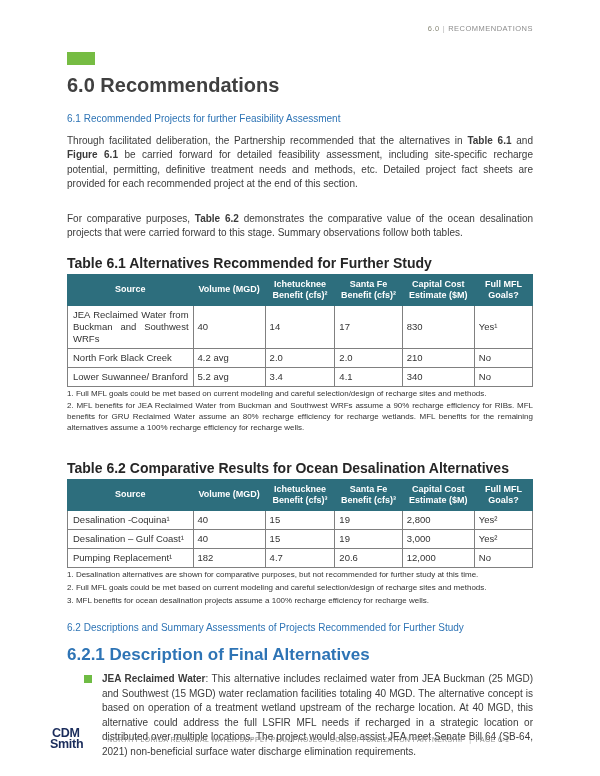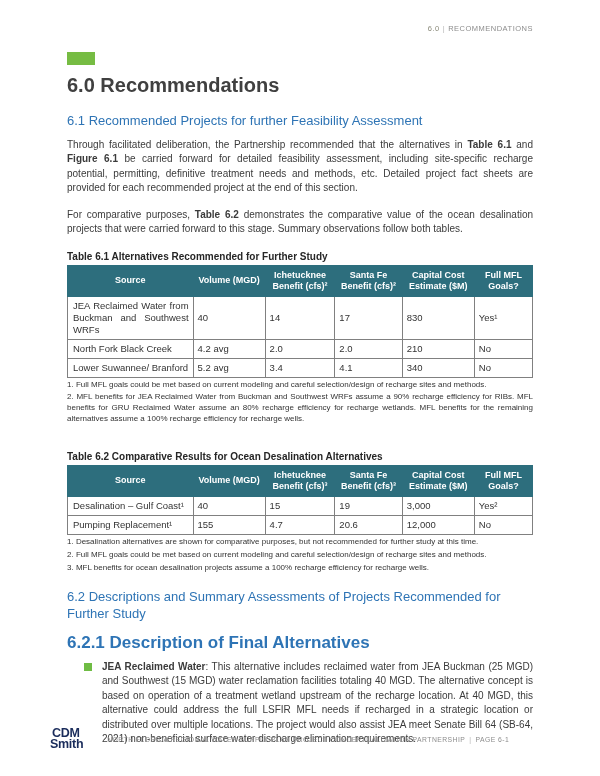--- a/index.html
+++ b/index.html
@@ -30,43 +30,43 @@
   }
 
   h1 {
     margin:9px 0 0 0;
     font-size:20px;
     font-weight:bold;
     color:#404040;
   }
   h2 {
     margin:16px 0 0 0;
-    font-size:13px;
+    font-size:10px;
     font-weight:normal;
     color:#2e74b5;
     line-height:1.28;
   }
   h3 {
     margin:10px 0 0 0;
     font-size:17px;
     font-weight:bold;
     color:#2e74b5;
   }
   p.body {
     margin:8px 0 0 0;
     font-size:10px;
     line-height:14.5px;
     text-align:justify;
     color:#3b3b3b;
   }
-  p.body + p.body { margin-top:12px; }
+  p.body + p.body { margin-top:20px; }
 
   .caption {
     margin-top:14px;
-    font-size:10px;
+    font-size:14px;
     font-weight:bold;
     color:#262626;
   }
   table {
     width:100%;
     border-collapse:collapse;
     table-layout:fixed;
     margin-top:3px;
     border:1px solid #595959;
   }
@@ -239,30 +239,38 @@
         <th>Source</th>
         <th>Volume (MGD)</th>
         <th>Ichetucknee Benefit (cfs)³</th>
         <th>Santa Fe Benefit (cfs)³</th>
         <th>Capital Cost Estimate ($M)</th>
         <th>Full MFL Goals?</th>
       </tr>
     </thead>
     <tbody>
       <tr>
+        <td class="src">Desalination -Coquina¹</td>
+        <td>40</td>
+        <td>15</td>
+        <td>19</td>
+        <td>2,800</td>
+        <td>Yes²</td>
+      </tr>
+      <tr>
         <td class="src">Desalination – Gulf Coast¹</td>
         <td>40</td>
         <td>15</td>
         <td>19</td>
         <td>3,000</td>
         <td>Yes²</td>
       </tr>
       <tr>
         <td class="src">Pumping Replacement¹</td>
-        <td>155</td>
+        <td>182</td>
         <td>4.7</td>
         <td>20.6</td>
         <td>12,000</td>
         <td>No</td>
       </tr>
     </tbody>
   </table>
 
   <div class="fn">1. Desalination alternatives are shown for comparative purposes, but not recommended for further study at this time.</div>
   <div class="fn">2. Full MFL goals could be met based on current modeling and careful selection/design of recharge sites and methods.</div>

